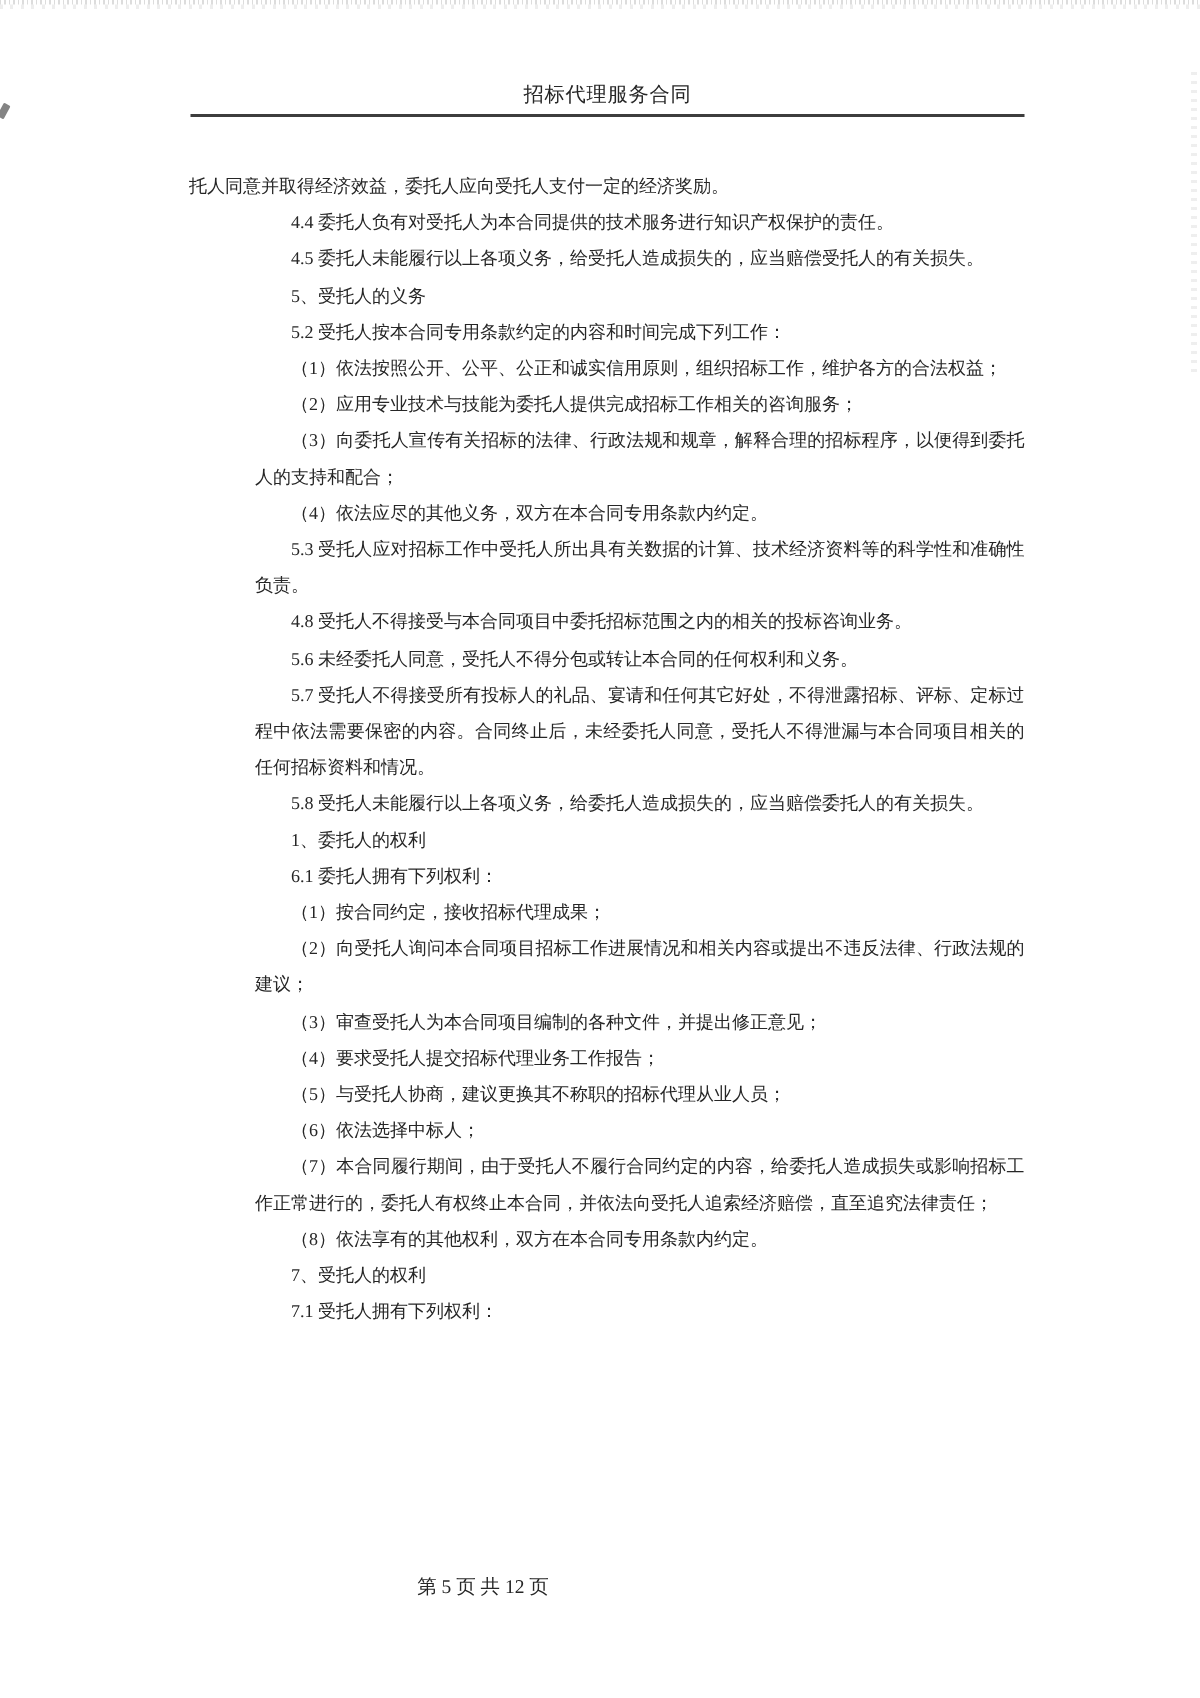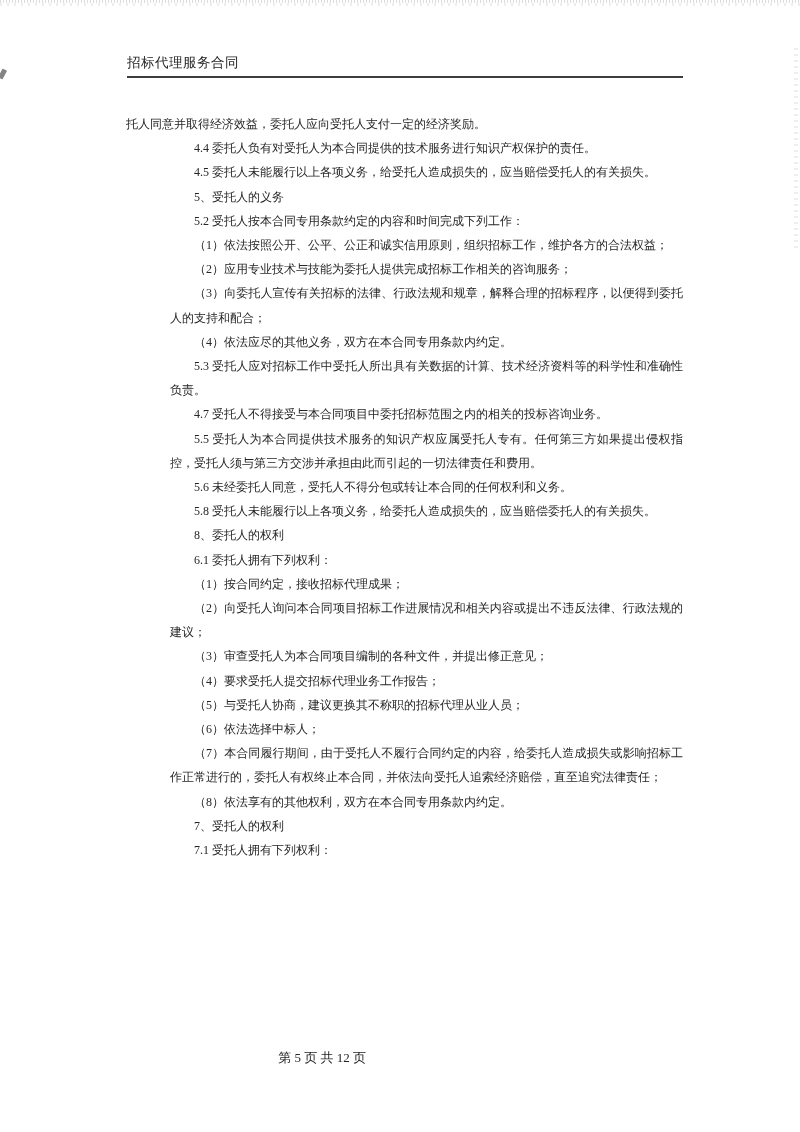--- a/index.html
+++ b/index.html
@@ -43,20 +43,21 @@
     width: 4px; height: 200px;
     background-image: repeating-linear-gradient(180deg, rgba(150,150,150,0.35) 0 2px, transparent 2px 6px);
     opacity: 0.45;
   }
   
   .header-title {
     position: absolute;
     top: 54px;
     left: 127px;
     width: 556px;
+    text-align: center;
     font-size: 13.5px;
     letter-spacing: 0.5px;
     color: var(--text-color, #262626);
     white-space: nowrap;
   }
   .header-rule {
     position: absolute;
     top: 76px;
     left: 127px;
     width: 556px;
@@ -107,25 +108,25 @@
       <p class="">托人同意并取得经济效益，委托人应向受托人支付一定的经济奖励。</p>
       <p class="indent">4.4 委托人负有对受托人为本合同提供的技术服务进行知识产权保护的责任。</p>
       <p class="indent">4.5 委托人未能履行以上各项义务，给受托人造成损失的，应当赔偿受托人的有关损失。</p>
       <p class="indent">5、受托人的义务</p>
       <p class="indent">5.2 受托人按本合同专用条款约定的内容和时间完成下列工作：</p>
       <p class="indent">（1）依法按照公开、公平、公正和诚实信用原则，组织招标工作，维护各方的合法权益；</p>
       <p class="indent">（2）应用专业技术与技能为委托人提供完成招标工作相关的咨询服务；</p>
       <p class="indent">（3）向委托人宣传有关招标的法律、行政法规和规章，解释合理的招标程序，以便得到委托人的支持和配合；</p>
       <p class="indent">（4）依法应尽的其他义务，双方在本合同专用条款内约定。</p>
       <p class="indent">5.3 受托人应对招标工作中受托人所出具有关数据的计算、技术经济资料等的科学性和准确性负责。</p>
-      <p class="indent">4.7 受托人不得接受与本合同项目中委托招标范围之内的相关的投标咨询业务。</p>
-      <p class="indent">5.5 受托人为本合同提供技术服务的知识产权应属受托人专有。任何第三方如果提出侵权指控，受托人须与第三方交涉并承担由此而引起的一切法律责任和费用。</p>
+      <p class="indent">4.8 受托人不得接受与本合同项目中委托招标范围之内的相关的投标咨询业务。</p>
       <p class="indent">5.6 未经委托人同意，受托人不得分包或转让本合同的任何权利和义务。</p>
+      <p class="indent">5.7 受托人不得接受所有投标人的礼品、宴请和任何其它好处，不得泄露招标、评标、定标过程中依法需要保密的内容。合同终止后，未经委托人同意，受托人不得泄漏与本合同项目相关的任何招标资料和情况。</p>
       <p class="indent">5.8 受托人未能履行以上各项义务，给委托人造成损失的，应当赔偿委托人的有关损失。</p>
-      <p class="indent">8、委托人的权利</p>
+      <p class="indent">1、委托人的权利</p>
       <p class="indent">6.1 委托人拥有下列权利：</p>
       <p class="indent">（1）按合同约定，接收招标代理成果；</p>
       <p class="indent">（2）向受托人询问本合同项目招标工作进展情况和相关内容或提出不违反法律、行政法规的建议；</p>
       <p class="indent">（3）审查受托人为本合同项目编制的各种文件，并提出修正意见；</p>
       <p class="indent">（4）要求受托人提交招标代理业务工作报告；</p>
       <p class="indent">（5）与受托人协商，建议更换其不称职的招标代理从业人员；</p>
       <p class="indent">（6）依法选择中标人；</p>
       <p class="indent">（7）本合同履行期间，由于受托人不履行合同约定的内容，给委托人造成损失或影响招标工作正常进行的，委托人有权终止本合同，并依法向受托人追索经济赔偿，直至追究法律责任；</p>
       <p class="indent">（8）依法享有的其他权利，双方在本合同专用条款内约定。</p>
       <p class="indent">7、受托人的权利</p>

